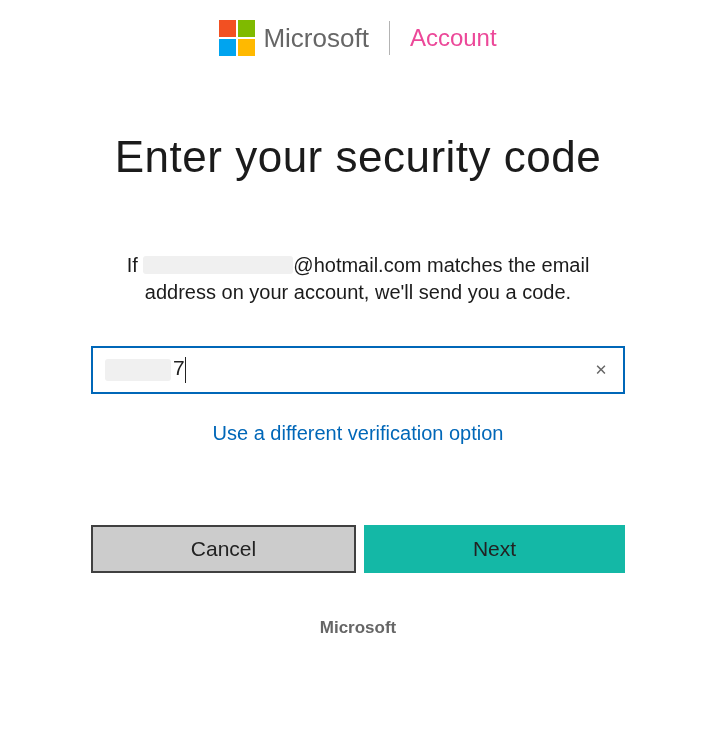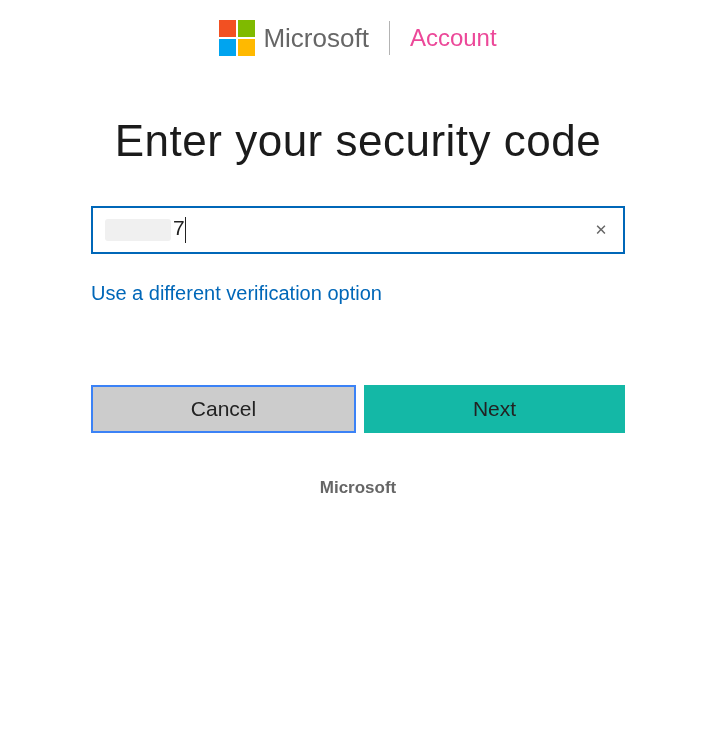--- a/index.html
+++ b/index.html
@@ -47,21 +47,21 @@
       background: #b3b3b3;
       margin: 0 20px;
     }
     .header-account {
       font-size: 24px;
       font-weight: 300;
       color: #ec4899;
     }
     .content {
       width: 534px;
-      margin: 0 auto;
+      margin: 16px auto;
       padding-top: 50px;
     }
     .page-title {
       font-size: 44px;
       font-weight: 300;
       color: #1b1b1b;
       text-align: center;
       letter-spacing: 0.5px;
     }
     .instruction {
@@ -134,20 +134,21 @@
       display: flex;
       align-items: center;
       justify-content: center;
       cursor: pointer;
       color: #666;
       font-size: 15px;
       user-select: none;
     }
     .alt-link {
       display: block;
+      text-align: center;
       margin-top: 28px;
       font-size: 20px;
       color: #0067b8;
       text-decoration: none;
       cursor: pointer;
     }
     .button-row {
       display: flex;
       gap: 8px;
       margin-top: 80px;
@@ -156,21 +157,21 @@
       flex: 1;
       height: 48px;
       border: none;
       font-size: 21px;
       font-family: inherit;
       cursor: pointer;
       color: #222;
     }
     .btn-cancel {
       background: #cccccc;
-      border: 2px solid #3b82f6;
+      border: 2px solid #404040;
     }
     .btn-next {
       background: #14b8a6;
     }
     .footer {
       text-align: center;
       margin-top: 45px;
       font-size: 17px;
       font-weight: 600;
       color: #666;
@@ -189,20 +190,23 @@
     </div>
     <span class="ms-logo-text">Microsoft</span>
   </div>
   <div class="header-divider"></div>
   <div class="header-account">Account</div>
 </div>
 
 <div class="content">
   <h1 class="page-title">Enter your security code</h1>
 
+  <p class="instruction">
+    <span>If </span><span class="redacted"></span><span>@hotmail.com</span><span> matches the email address on your account, we'll send you a code.</span>
+  </p>
 
   <div class="input-wrap">
     <input class="code-input" type="text" value="" style="">
     <span class="input-redacted"></span>
     <span class="input-visible-char">7</span>
     <span class="input-caret"></span>
     <span class="clear-btn">✕</span>
   </div>
 
   <a class="alt-link">Use a different verification option</a>

